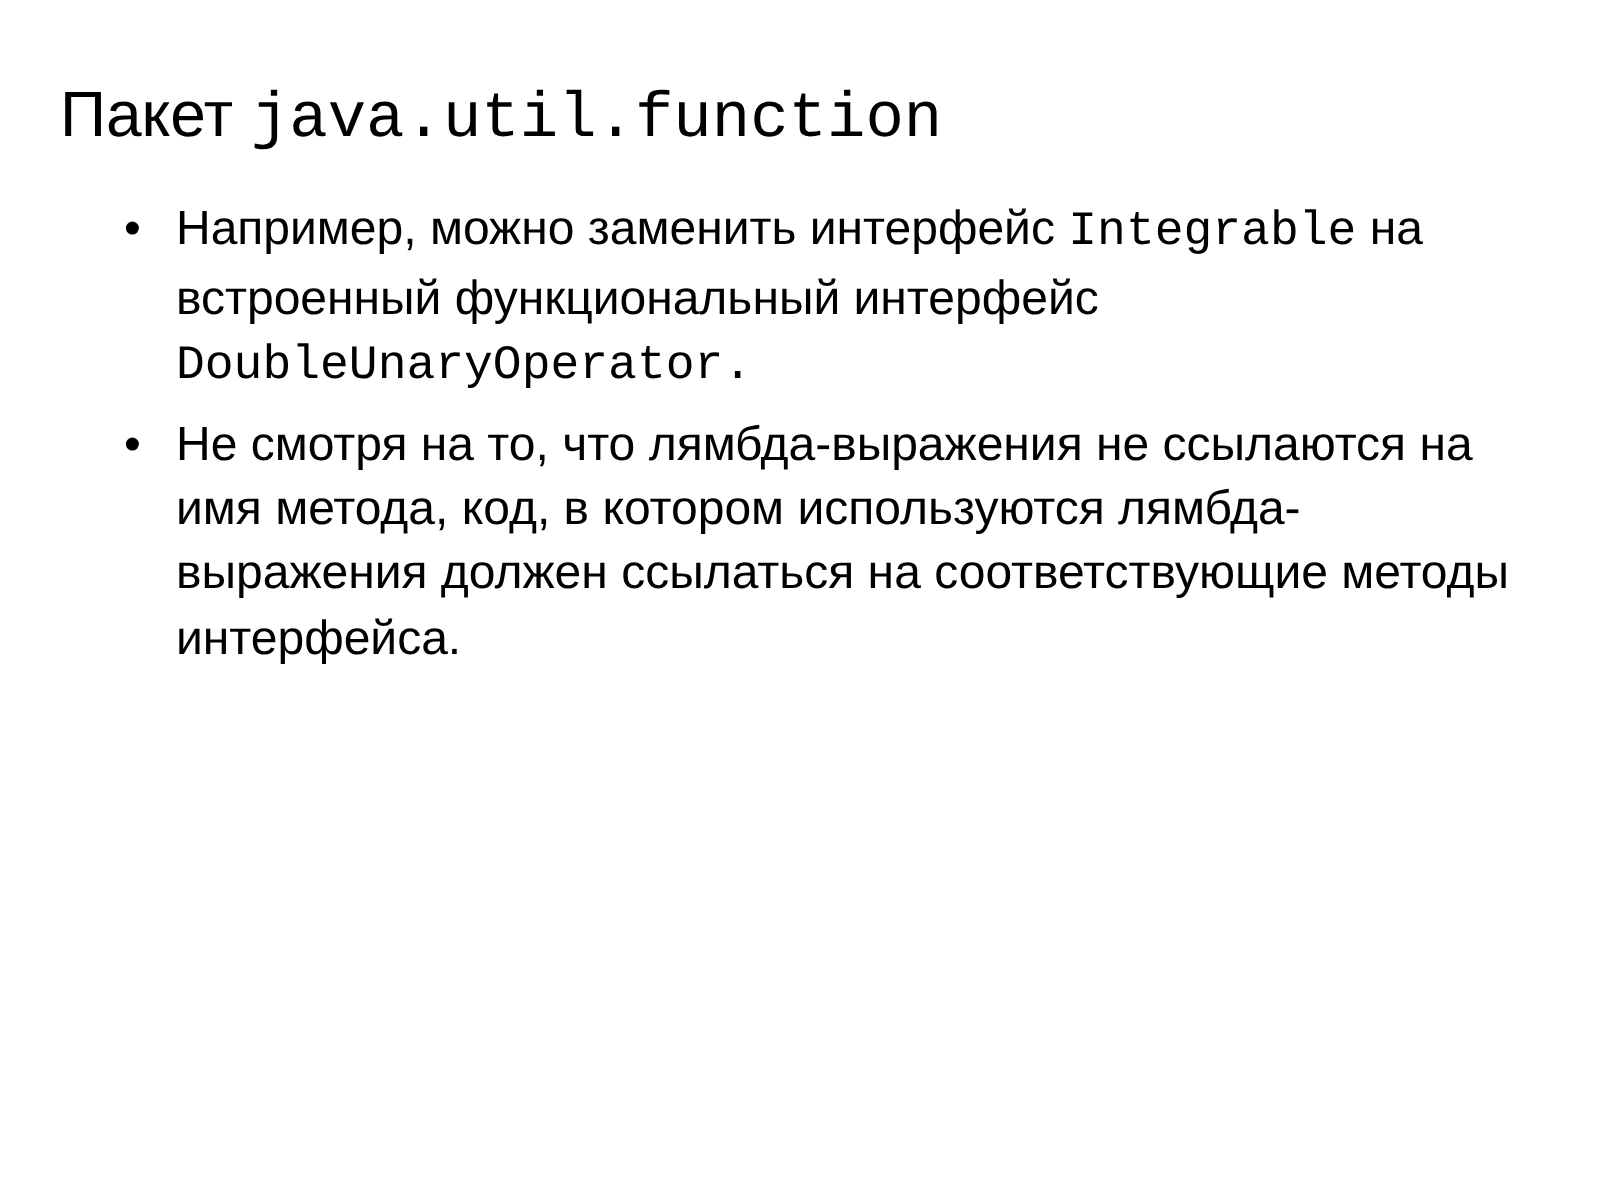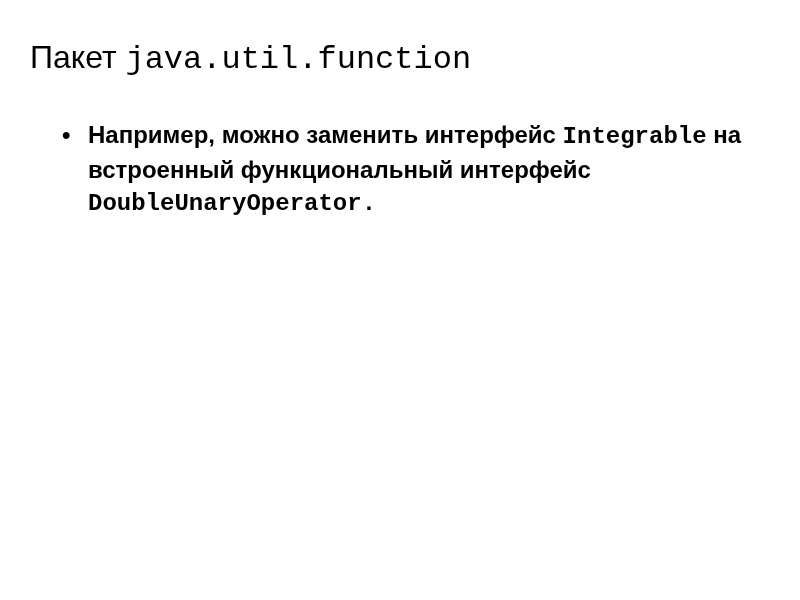--- a/index.html
+++ b/index.html
@@ -1,29 +1,30 @@
 <!DOCTYPE html>
 <html><head>
 <meta charset="utf-8">
 <style>
   * { margin: 0; padding: 0; box-sizing: border-box; }
   html, body { width: 800px; height: 600px; background: #fff; font-family: Arial, Helvetica, sans-serif; color: #000; }
   .slide { padding: 38px 30px 30px 30px; }
-  .title { font-size: 32px; font-weight: 400; margin-bottom: 40px; line-height: 1.2; }
+  .title { font-size: 32px; font-weight: 400; margin-bottom: 20px; line-height: 1.2; }
   .mono { font-family: "Courier New", Courier, monospace; }
-  .content { padding-left: 28px; font-weight: bold; }
+  .content { padding-left: 28px; }
   .bullets { list-style: none; }
   .bullets > li { position: relative; padding-left: 30px; font-size: 24px; line-height: 1.35; margin-bottom: 6px; }
   .bullets > li::before { content: "•"; position: absolute; left: 4px; top: 0; font-size: 24px; }
 </style>
 </head>
 <body>
 
 <div class="slide">
   <h1 class="title">
     <span>Пакет </span><span class="mono">java.util.function</span>
   </h1>
   <div class="content">
     <ul class="bullets" id="bullets">
         <li><span>Например, можно заменить интерфейс </span><span class="mono">Integrable</span><span> на встроенный функциональный интерфейс </span><span class="mono">DoubleUnaryOperator.</span></li>
+        <li><span>Не смотря на то, что лямбда-выражения не ссылаются на имя метода, код, в котором используются лямбда-выражения должен ссылаться на соответствующие методы интерфейса.</span></li>
       </ul>
   </div>
 </div>
 
 </body></html>

